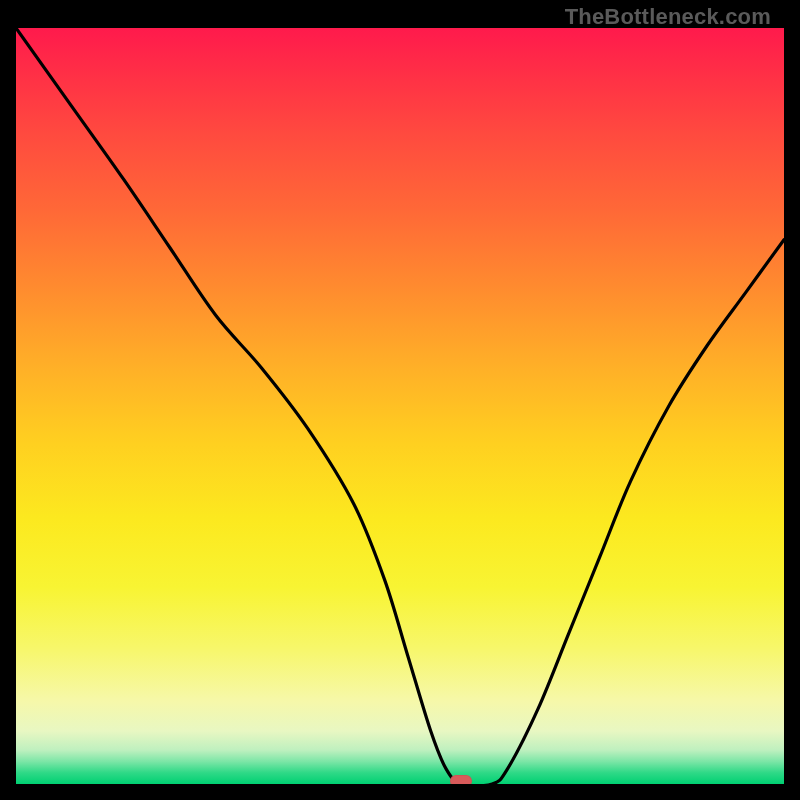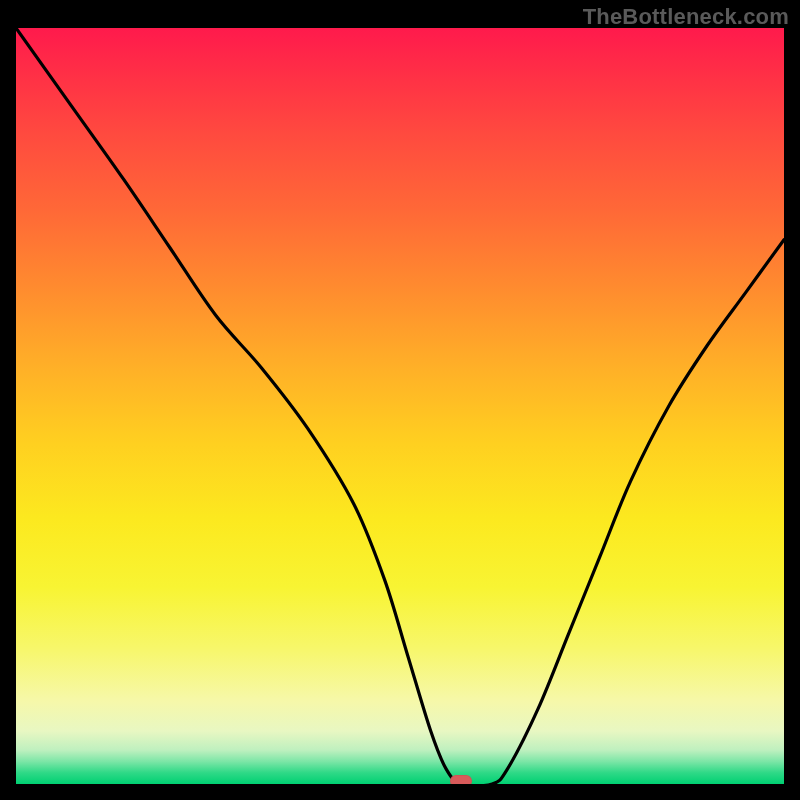--- a/index.html
+++ b/index.html
@@ -13,21 +13,21 @@
   }
   .frame {
     position: relative;
     width: 800px;
     height: 800px;
     background: #000;
   }
   .watermark {
     position: absolute;
     top: 4px;
-    right: 11px;
+    right: 29px;
     font-size: 22px;
     font-weight: 600;
     color: #5a5a5a;
     letter-spacing: 0.2px;
     z-index: 10;
   }
   .plot {
     position: absolute;
     left: 16px;
     top: 28px;

